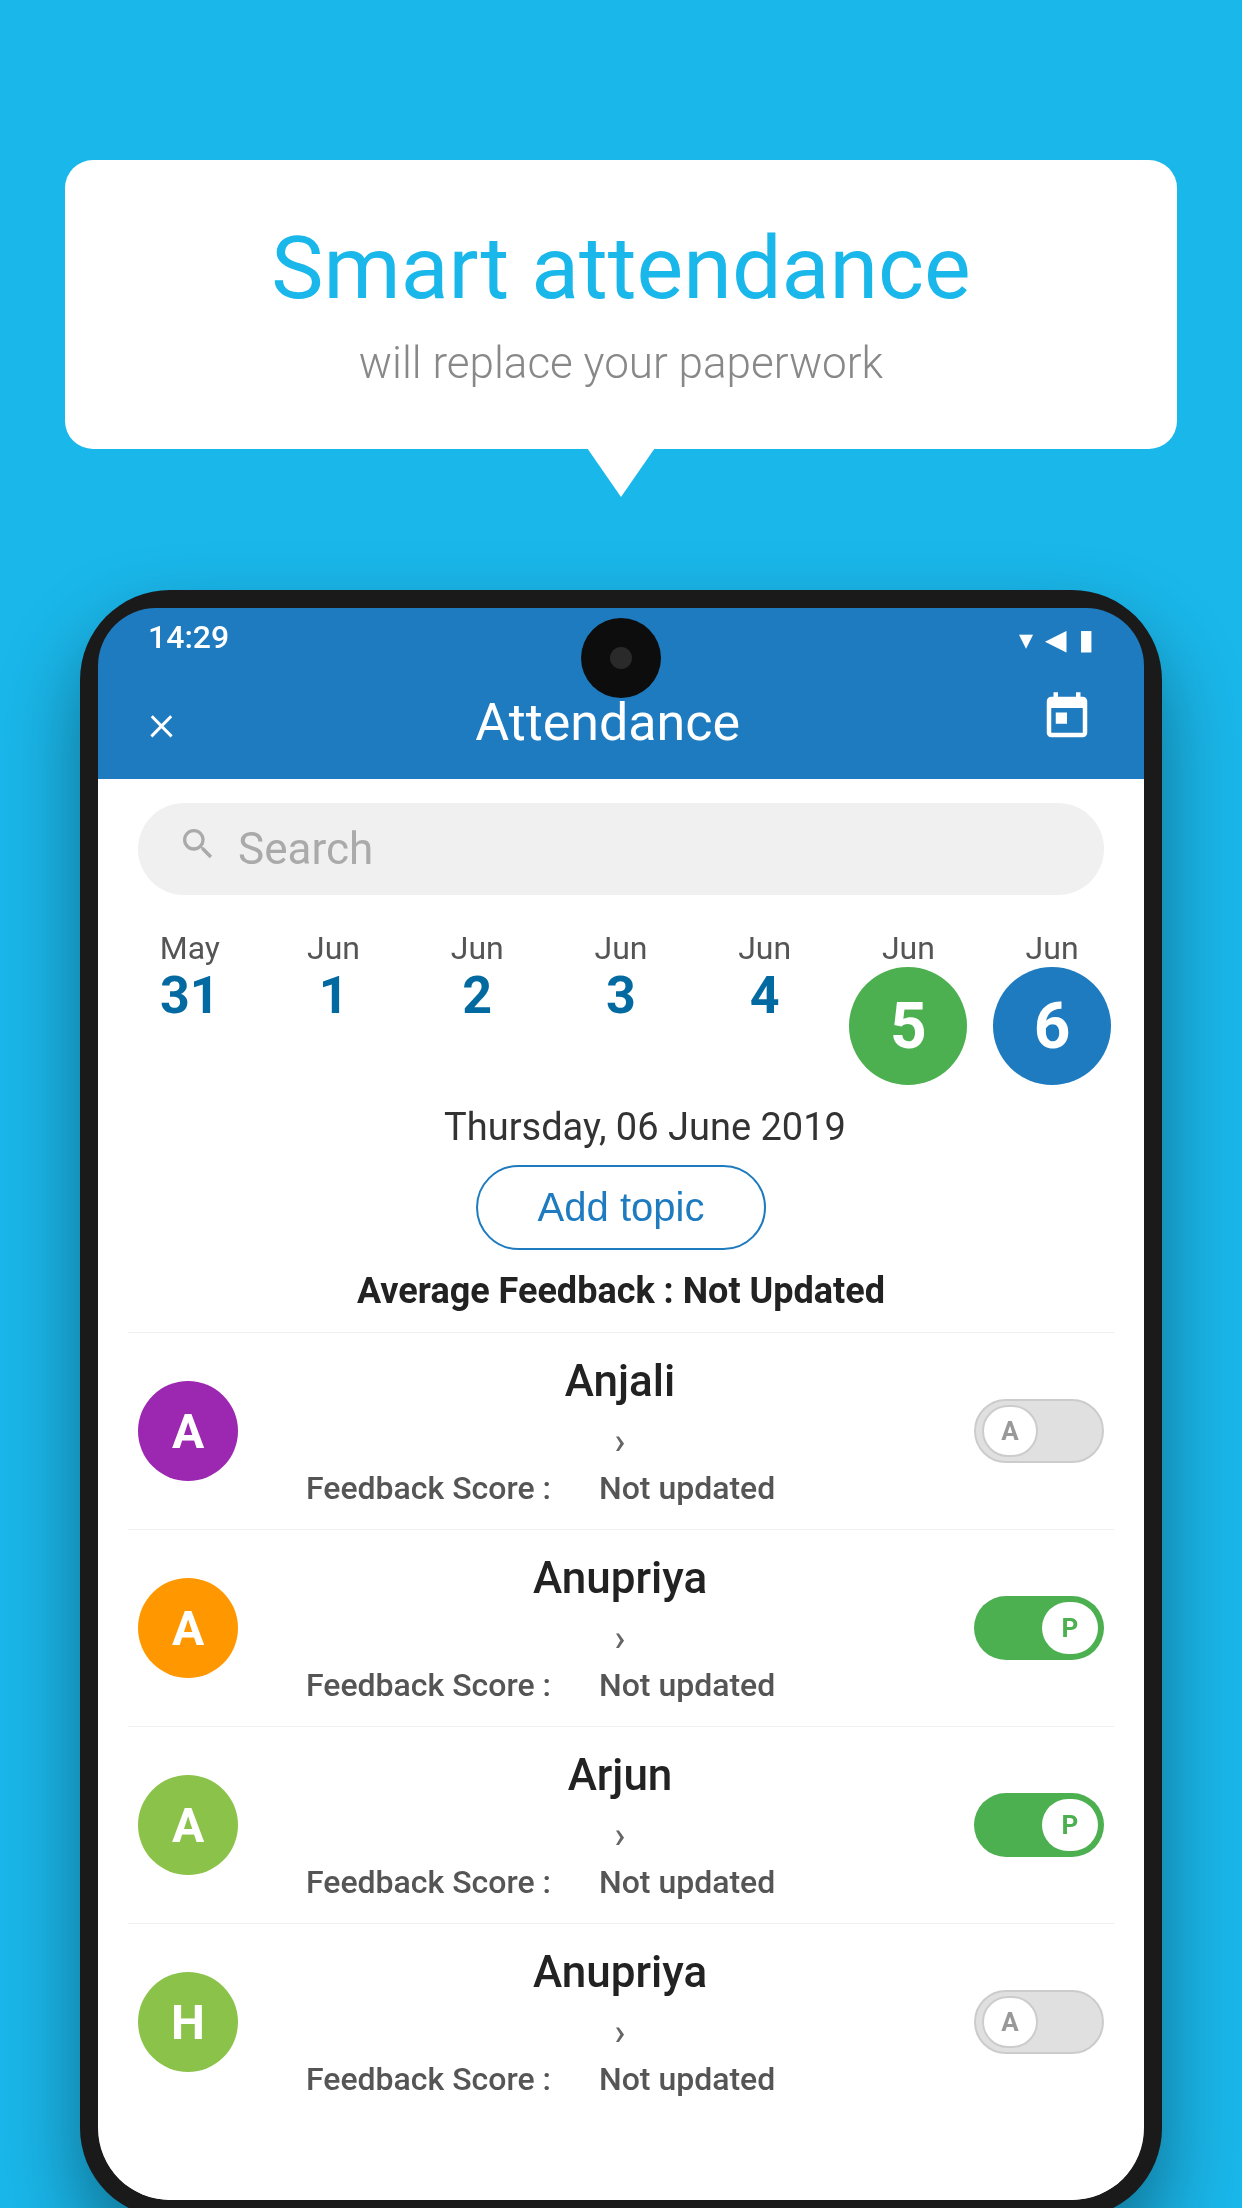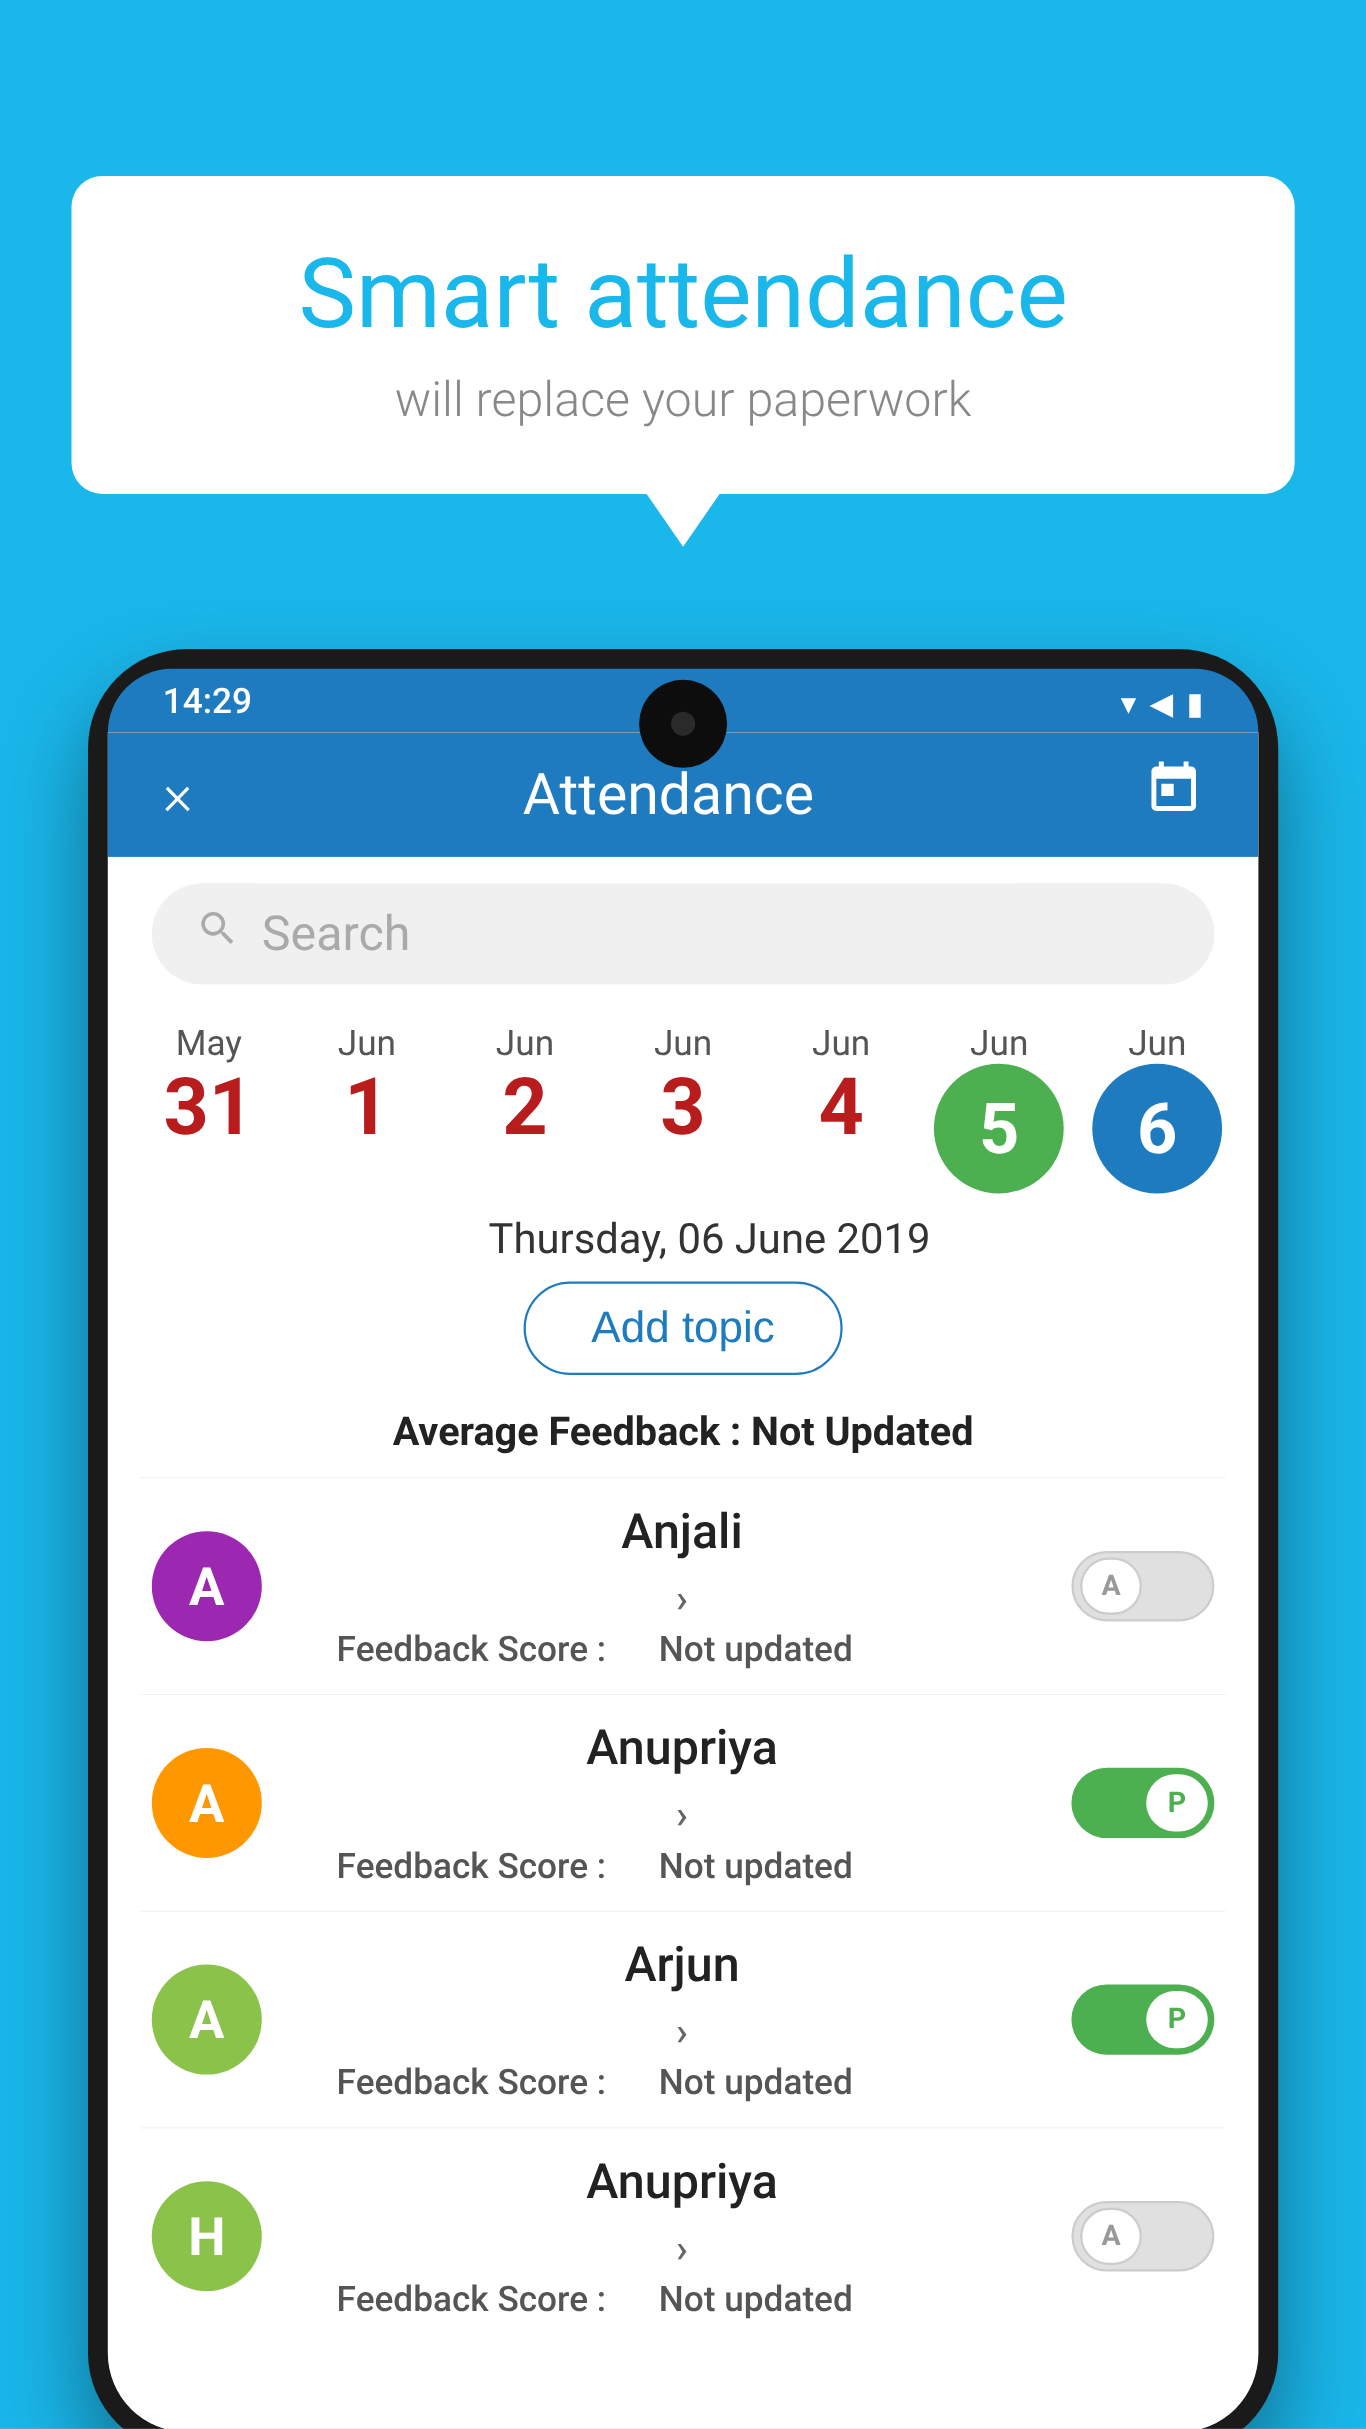--- a/index.html
+++ b/index.html
@@ -193,23 +193,23 @@
       min-width: 130px;
     }
 
     .cal-month {
       font-size: 32px;
       color: #555;
       font-weight: 400;
     }
 
     .cal-date {
-      font-size: 72px;
+      font-size: 52px;
       font-weight: 700;
-      color: #b91c1c;
+      color: #0369a1;
       line-height: 1.1;
     }
 
     .cal-date-circle {
       width: 118px;
       height: 118px;
       border-radius: 50%;
       display: flex;
       align-items: center;
       justify-content: center;
@@ -227,21 +227,21 @@
       font-size: 38px;
       color: #333;
       padding: 20px 0 16px;
       font-weight: 400;
       margin-left: 48px;
     }
 
     
     .add-topic-btn {
       display: block;
-      margin: 0 auto 31px;
+      margin: 0 auto 20px;
       border: 2px solid #1e7bbf;
       border-radius: 50px;
       padding: 18px 60px;
       font-size: 40px;
       color: #1e7bbf;
       background: white;
       cursor: pointer;
       text-align: center;
       width: fit-content;
     }

